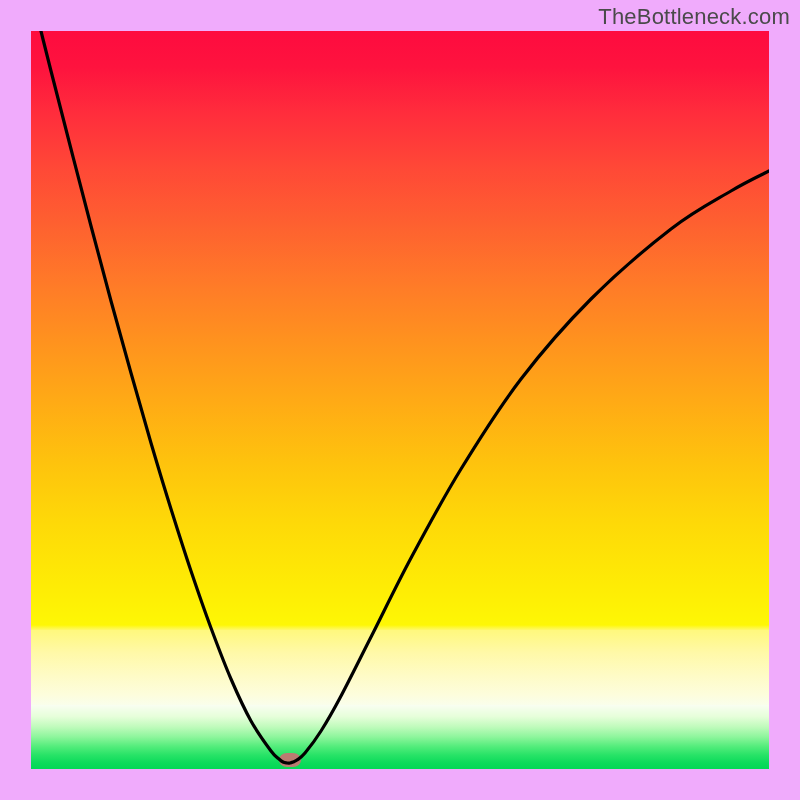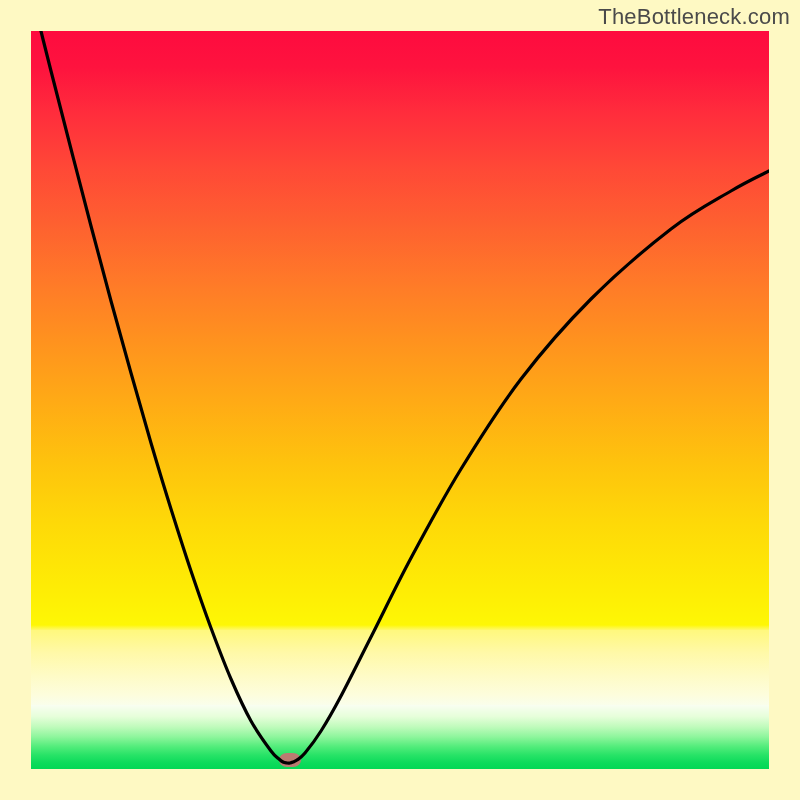--- a/index.html
+++ b/index.html
@@ -10,21 +10,21 @@
     background: #000;
     overflow: hidden;
     font-family: Arial, Helvetica, sans-serif;
   }
   .frame {
     position: absolute;
     left: 0;
     top: 0;
     width: 800px;
     height: 800px;
-    background: #fef9c3;
+    background: #f0abfc;
   }
   .watermark {
     position: absolute;
     top: 4px;
     right: 10px;
     color: #4a4a4a;
     font-size: 22px;
     letter-spacing: 0.2px;
     font-weight: 400;
     z-index: 5;

